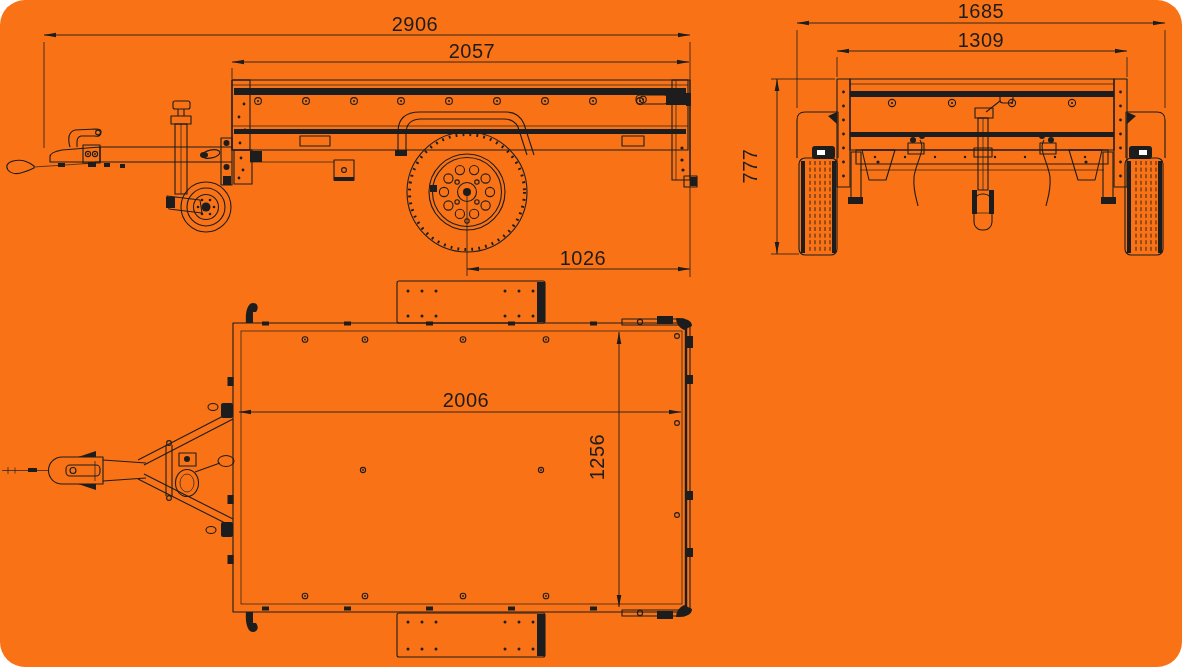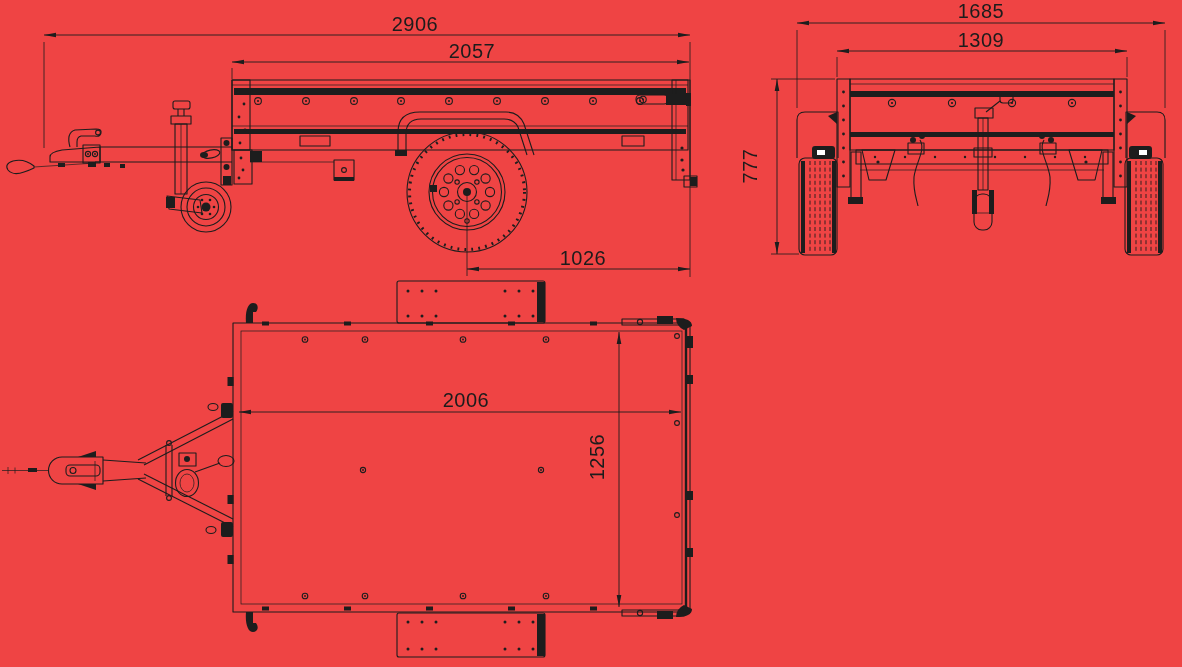--- a/index.html
+++ b/index.html
@@ -1,16 +1,16 @@
 <!DOCTYPE html>
 <html><head>
 <meta charset="utf-8">
 <style>
   html,body{margin:0;padding:0;background:#ffffff;}
-  .canvas{width:1182px;height:667px;background:#ef4444;position:relative;overflow:hidden;}
+  .canvas{width:1182px;height:667px;background:#f97316;position:relative;overflow:hidden;border-radius:25px;}
   svg{display:block;}
   .ln{fill:none;stroke:#1d1d1d;stroke-width:1.1;stroke-linejoin:round;stroke-linecap:butt;}
   .lt{fill:none;stroke:#1d1d1d;stroke-width:0.7;}
   .hv{fill:none;stroke:#1d1d1d;stroke-width:2.4;}
   .ink{fill:#1d1d1d;stroke:none;}
   .dim{fill:none;stroke:#1d1d1d;stroke-width:0.9;}
   .ext{fill:none;stroke:#1d1d1d;stroke-width:0.8;}
   .tread{fill:none;stroke:#1d1d1d;stroke-width:3;stroke-dasharray:1.8 5.2;}
   .dash{fill:none;stroke:#1d1d1d;stroke-width:0.9;stroke-dasharray:4 2.6;}
   text.dimtxt{font-family:"Liberation Sans",sans-serif;font-size:20px;fill:#1c1c1c;letter-spacing:0.5px;}

